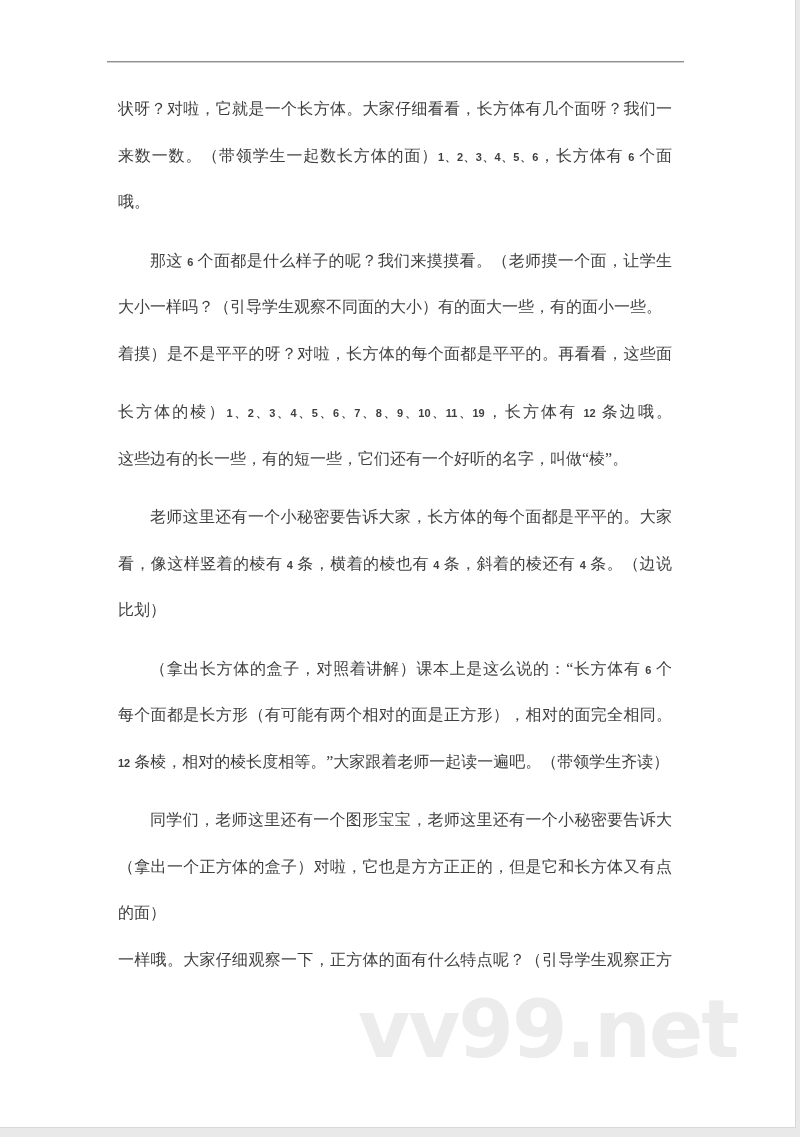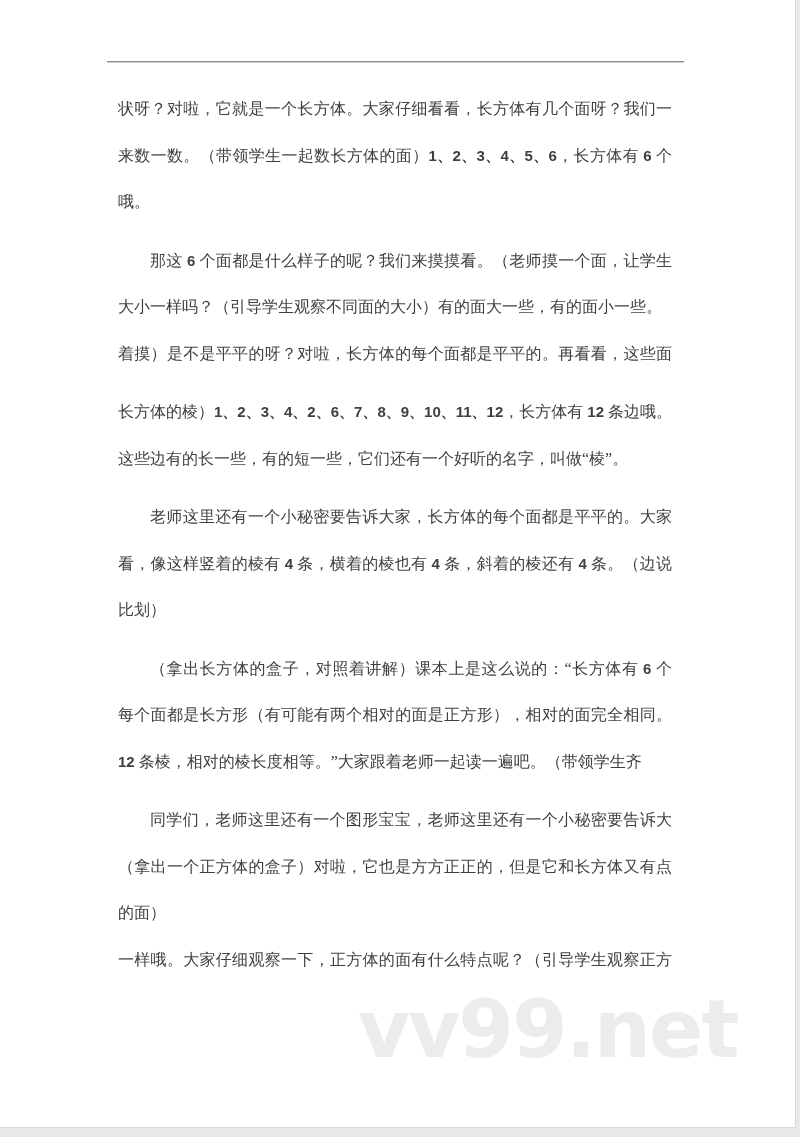--- a/index.html
+++ b/index.html
@@ -53,21 +53,21 @@
   }
   .pline.last {
     text-align: left;
     text-align-last: left;
     -moz-text-align-last: left;
   }
   .pline.first-indent { text-indent: 2em; }
   .pline b {
     font-family: "Liberation Sans", "DejaVu Sans", sans-serif;
     font-weight: bold;
-    font-size: 15px;
+    font-size: 11px;
   }
   .watermark {
     position: absolute;
     left: 358px; top: 990px;
     font-family: "DejaVu Sans", "Liberation Sans", sans-serif;
     font-weight: bold;
     font-size: 80px;
     line-height: 1;
     letter-spacing: -2px;
     color: var(--watermark);
@@ -84,21 +84,21 @@
         <div class="pline"><span>状呀？对啦，它就是一个长方体。大家仔细看看，长方体有几个面呀？我们一起</span></div>
         <div class="pline"><span>来数一数。（带领学生一起数长方体的面）</span><b>1、2、3、4、5、6</b><span>，长方体有 </span><b>6</b><span> 个面</span></div>
         <div class="pline last"><span>哦。</span></div>
       </div>
       <div class="para">
         <div class="pline first-indent"><span>那这 </span><b>6</b><span> 个面都是什么样子的呢？我们来摸摸看。（老师摸一个面，让学生跟</span></div>
         <div class="pline last"><span>大小一样吗？（引导学生观察不同面的大小）有的面大一些，有的面小一些。</span></div>
         <div class="pline"><span>着摸）是不是平平的呀？对啦，长方体的每个面都是平平的。再看看，这些面的</span></div>
       </div>
       <div class="para">
-        <div class="pline"><span>长方体的棱）</span><b>1、2、3、4、2、6、7、8、9、10、11、12</b><span>，长方体有 </span><b>12</b><span> 条边哦。</span></div>
+        <div class="pline"><span>长方体的棱）</span><b>1、2、3、4、5、6、7、8、9、10、11、19</b><span>，长方体有 </span><b>12</b><span> 条边哦。</span></div>
         <div class="pline last"><span>这些边有的长一些，有的短一些，它们还有一个好听的名字，叫做“棱”。</span></div>
       </div>
       <div class="para">
         <div class="pline first-indent"><span>老师这里还有一个小秘密要告诉大家，长方体的每个面都是平平的。大家</span></div>
         <div class="pline"><span>看，像这样竖着的棱有 </span><b>4</b><span> 条，横着的棱也有 </span><b>4</b><span> 条，斜着的棱还有 </span><b>4</b><span> 条。（边说边</span></div>
         <div class="pline last"><span>比划）</span></div>
       </div>
       <div class="para">
         <div class="pline first-indent"><span>（拿出长方体的盒子，对照着讲解）课本上是这么说的：“长方体有 </span><b>6</b><span> 个面，</span></div>
         <div class="pline"><span>每个面都是长方形（有可能有两个相对的面是正方形），相对的面完全相同。有</span></div>

